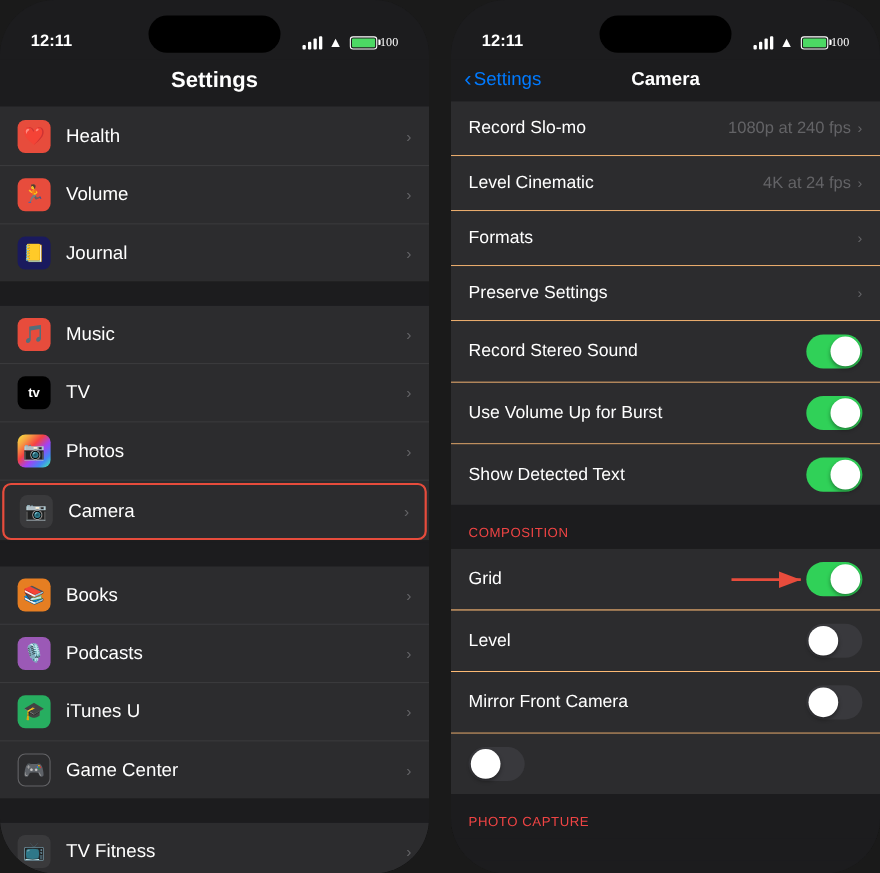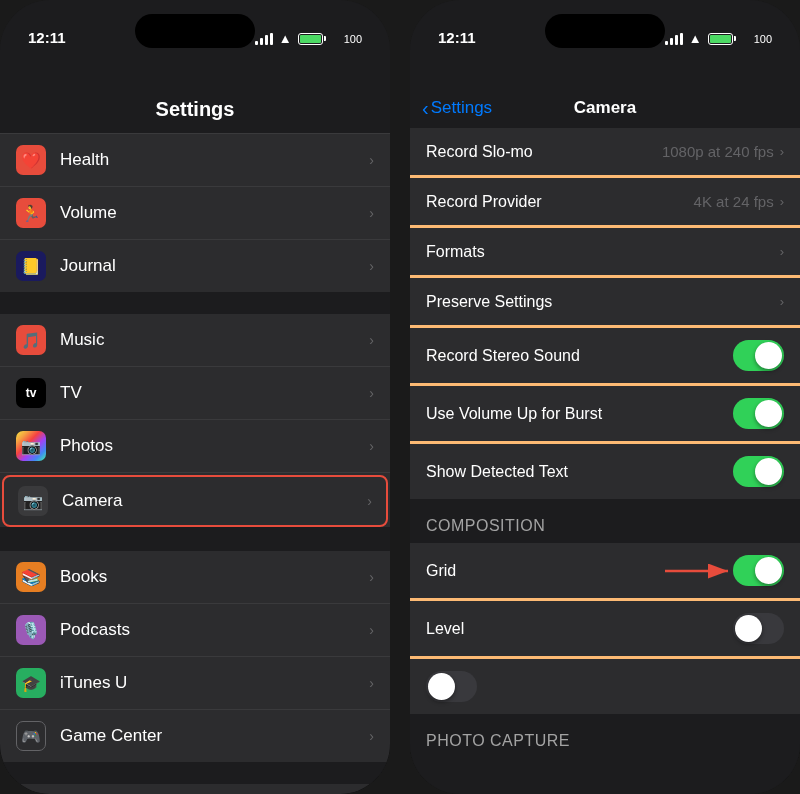--- a/index.html
+++ b/index.html
@@ -105,30 +105,30 @@
     .battery-tip {
       width: 2px;
       height: 5px;
       background: #fff;
       border-radius: 0 1px 1px 0;
       margin-left: 1px;
     }
     .battery-text {
       font-size: 11px;
       color: #fff;
-      margin-left: 18px;
+      margin-left: 0;
+      font-family: Liberation Serif, serif;
     }
 
     
     .screen {
       position: absolute;
       top: 54px;
       left: 0; right: 0; bottom: 0;
       overflow: hidden;
-      margin-top: 36px;
     }
 
     
     .settings-header {
       background: #1c1c1e;
       padding: 8px 16px 12px;
       border-bottom: 1px solid #3a3a3c;
     }
     .settings-title {
       font-size: 20px;
@@ -213,32 +213,32 @@
       overflow-y: auto;
       height: calc(100% - 50px);
       background: #1c1c1e;
     }
 
     .camera-section {
       background: #2c2c2e;
       border-radius: 0;
     }
     .camera-section-label {
-      font-size: 16px;
-      color: #a3a3a3;
+      font-size: 12px;
+      color: #ef4444;
       text-transform: uppercase;
       letter-spacing: 0.5px;
       padding: 18px 16px 8px;
       background: #1c1c1e;
     }
     .camera-item {
       display: flex;
       align-items: center;
       padding: 12px 16px;
-      border-bottom: 3px solid #fdba74;
+      border-bottom: 1px solid #fdba74;
       background: #2c2c2e;
       min-height: 50px;
     }
     .camera-item:last-child {
       border-bottom: none;
     }
     .camera-item-label {
       font-size: 16px;
       color: #fff;
       flex: 1;
@@ -428,21 +428,21 @@
 
       <div class="camera-list">
 
         <div class="camera-section">
           <div class="camera-item">
             <span class="camera-item-label">Record Slo-mo</span>
             <span class="camera-item-value">1080p at 240 fps</span>
             <span class="camera-chevron">›</span>
           </div>
           <div class="camera-item">
-            <span class="camera-item-label">Record Provider</span>
+            <span class="camera-item-label">Level Cinematic</span>
             <span class="camera-item-value">4K at 24 fps</span>
             <span class="camera-chevron">›</span>
           </div>
           <div class="camera-item">
             <span class="camera-item-label">Formats</span>
             <span class="camera-chevron">›</span>
           </div>
           <div class="camera-item">
             <span class="camera-item-label">Preserve Settings</span>
             <span class="camera-chevron">›</span>
@@ -486,20 +486,26 @@
               <div class="toggle-thumb"></div>
             </div>
           </div>
           <div class="camera-item">
             <span class="camera-item-label">Level</span>
             <div class="toggle off">
               <div class="toggle-thumb"></div>
             </div>
           </div>
           <div class="camera-item">
+            <span class="camera-item-label">Mirror Front Camera</span>
+            <div class="toggle off">
+              <div class="toggle-thumb"></div>
+            </div>
+          </div>
+          <div class="camera-item">
             <div class="toggle off">
               <div class="toggle-thumb"></div>
             </div>
           </div>
         </div>
 
         <div class="camera-section-label">PHOTO CAPTURE</div>
 
       </div>
     </div>

